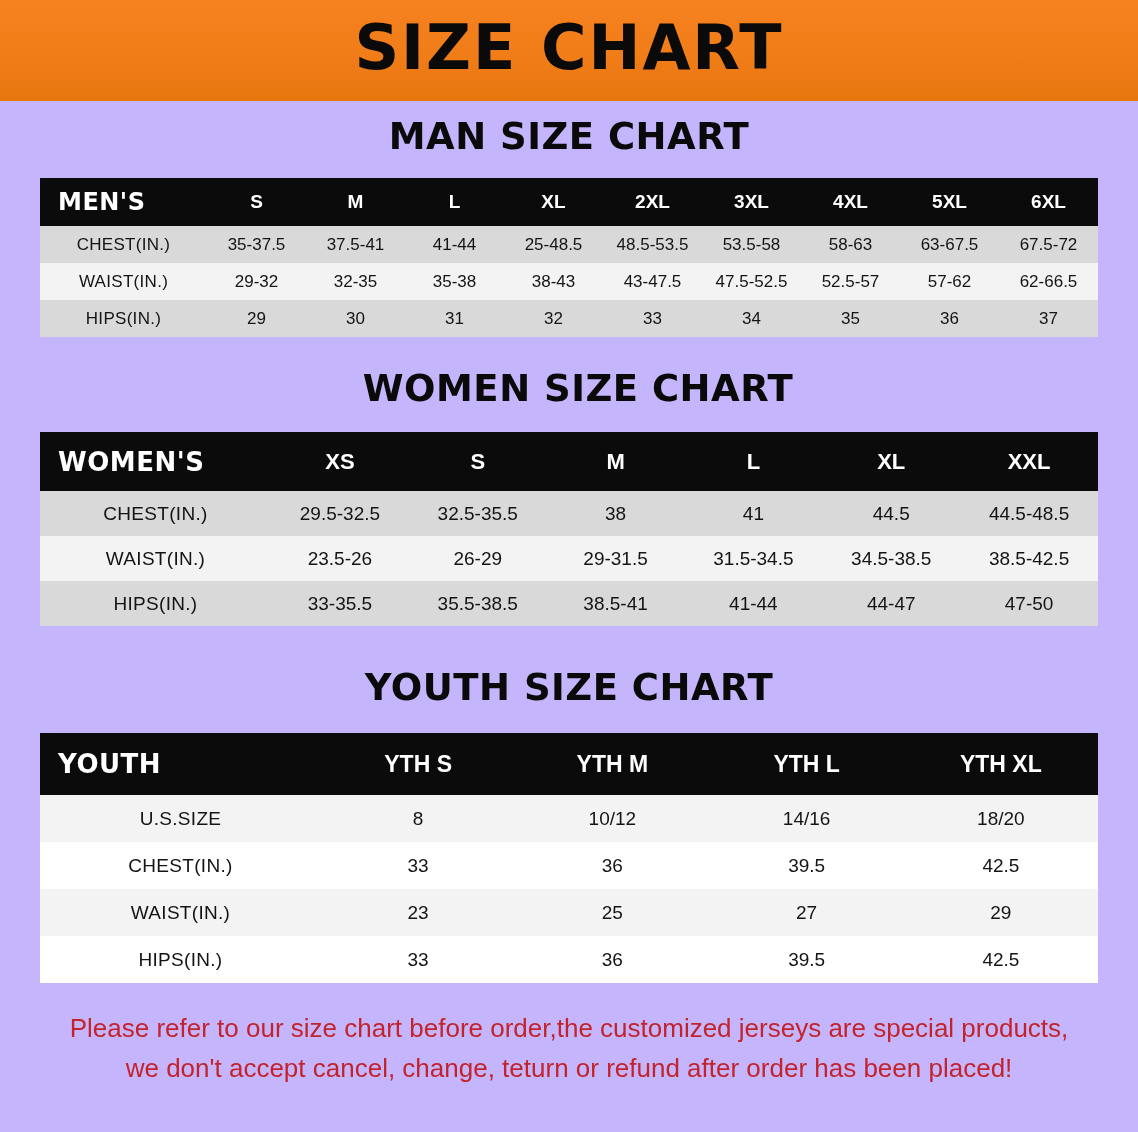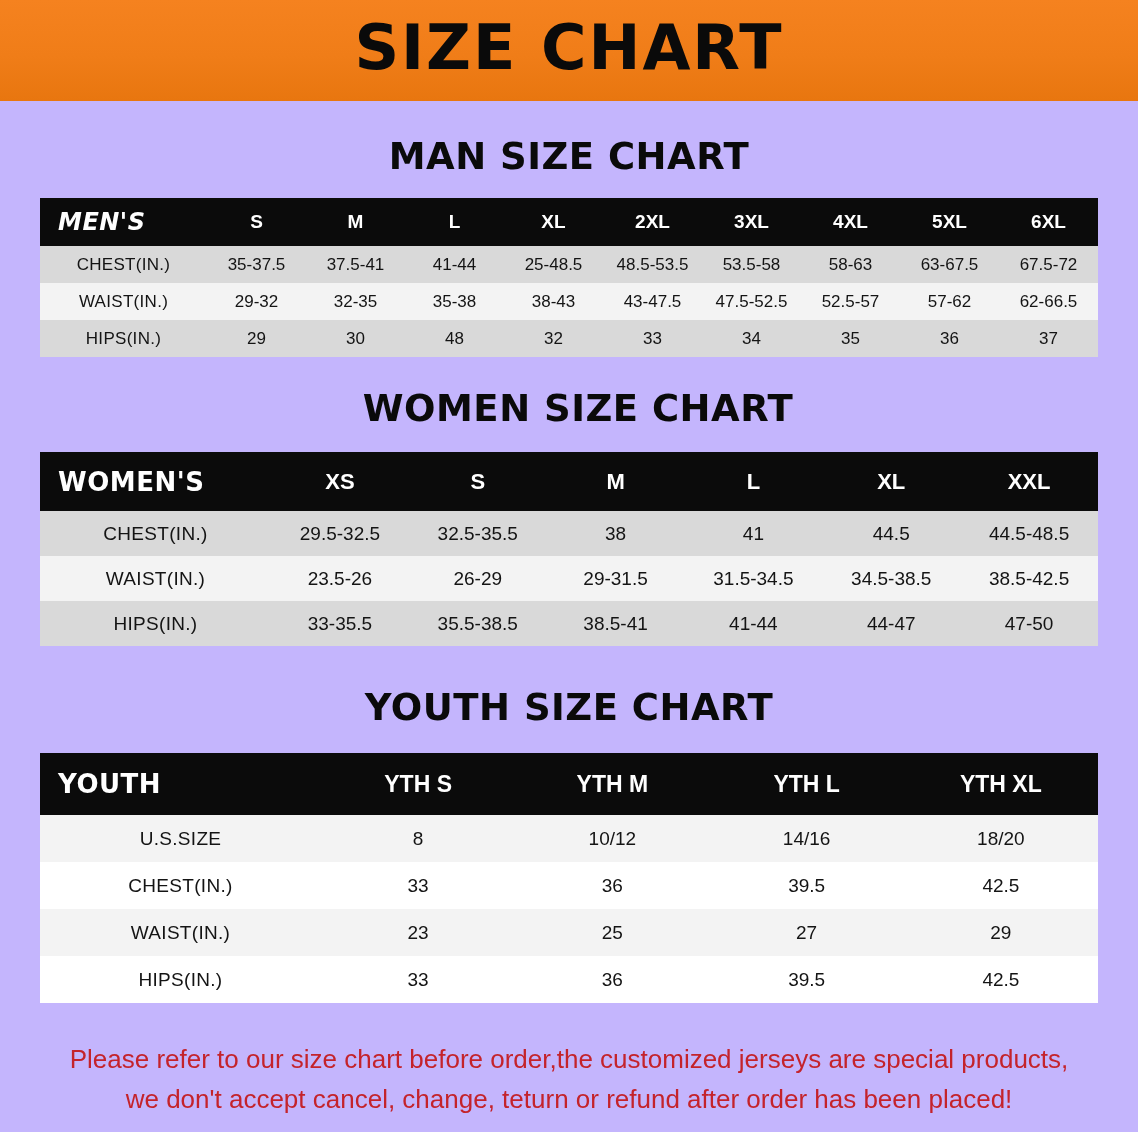--- a/index.html
+++ b/index.html
@@ -41,21 +41,21 @@
   }
 
   
   .section-title {
     text-align: center;
     font-family: "DejaVu Sans", sans-serif;
     font-weight: bold;
     color: #0a0a0a;
     letter-spacing: 0.5px;
   }
-  .title-man    { font-size: 37px; margin-top: 34px; margin-bottom: 20px; }
+  .title-man    { font-size: 37px; margin-top: 14px; margin-bottom: 20px; }
   .title-women  { font-size: 37px; margin-top: 30px; margin-bottom: 22px; padding-left: 18px; }
   .title-youth  { font-size: 37px; margin-top: 40px; margin-bottom: 24px; }
 
   
   .table-wrap {
     margin: 0 40px;
   }
   table.size-table {
     width: 100%;
     border-collapse: collapse;
@@ -87,39 +87,39 @@
     font-family: "Liberation Sans", sans-serif;
     letter-spacing: 0.3px;
   }
   
   tr.r-dark td { background: #d9d9d9; }
   tr.r-light td { background: #f3f3f3; }
   tr.r-white td { background: #ffffff; }
 
   
   #men-table thead th { font-size: 19px; height: 46px; }
-  #men-table thead th.rowlabel { font-size: 24px; font-style: italic; }
+  #men-table thead th.rowlabel { font-size: 24px; }
   #men-table tbody td { font-size: 17px; height: 35px; }
   #men-table tbody td.rowlabel { font-size: 17px; }
 
   
   #women-table thead th { font-size: 22px; height: 57px; margin-left: 33px; }
   #women-table thead th.rowlabel { font-size: 26px; }
   #women-table tbody td { font-size: 19px; height: 43px; }
   #women-table tbody td.rowlabel { font-size: 19px; }
 
   
   #youth-table thead th { font-size: 23px; height: 60px; }
   #youth-table thead th.rowlabel { font-size: 26px; }
   #youth-table tbody td { font-size: 19px; height: 45px; }
   #youth-table tbody td.rowlabel { font-size: 19px; }
 
   
   .note {
-    margin: 36px 40px 0 40px;
+    margin: 25px 40px 0 40px;
     color: #c4232b;
     font-family: "Liberation Sans", sans-serif;
     font-size: 26px;
     line-height: 1.55;
     text-align: center;
   }
   .note div { white-space: nowrap; }
 </style>
 </head>
 <body>
@@ -169,21 +169,21 @@
           <td>43-47.5</td>
           <td>47.5-52.5</td>
           <td>52.5-57</td>
           <td>57-62</td>
           <td>62-66.5</td>
         </tr>
         <tr class="r-dark">
           <td class="rowlabel">HIPS(IN.)</td>
           <td>29</td>
           <td>30</td>
-          <td>48</td>
+          <td>31</td>
           <td>32</td>
           <td>33</td>
           <td>34</td>
           <td>35</td>
           <td>36</td>
           <td>37</td>
         </tr>
       </tbody>
     </table>
   </div>

